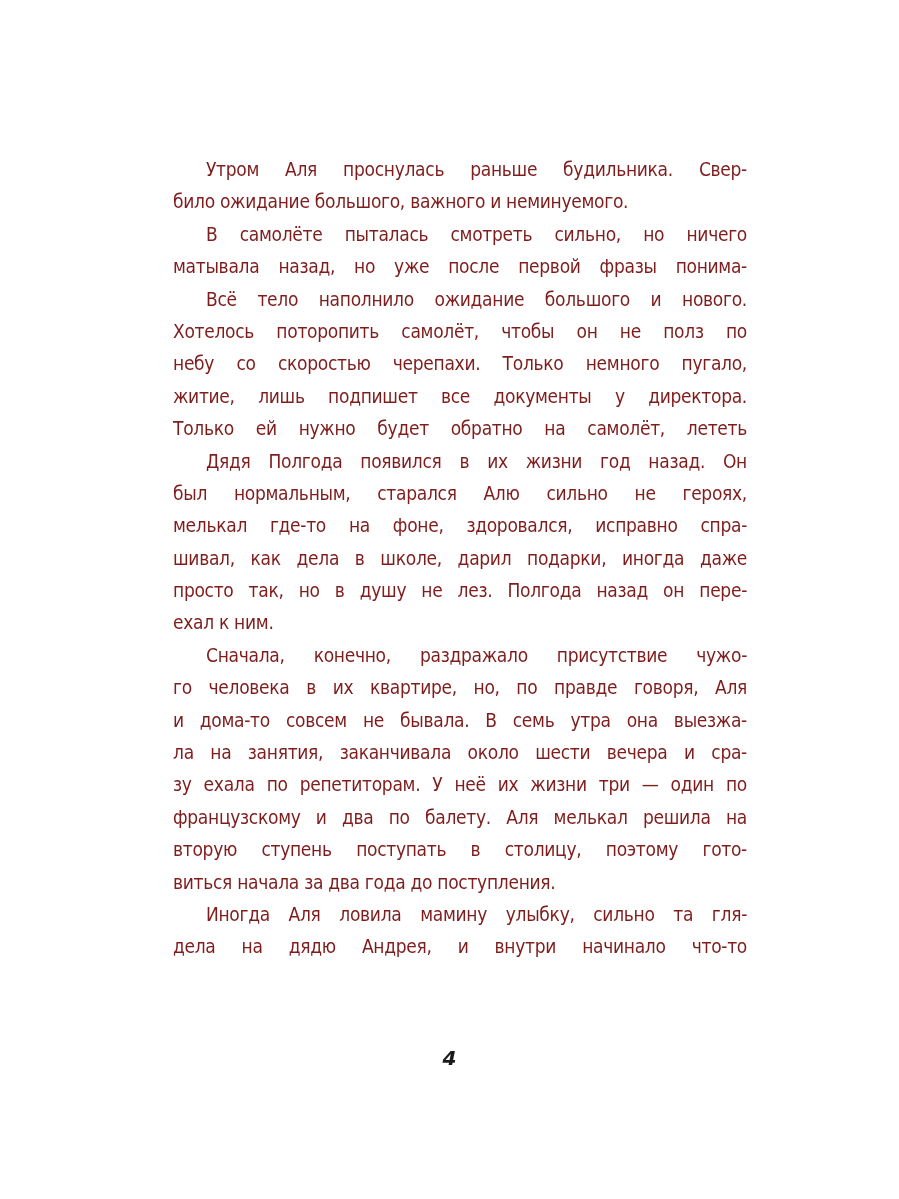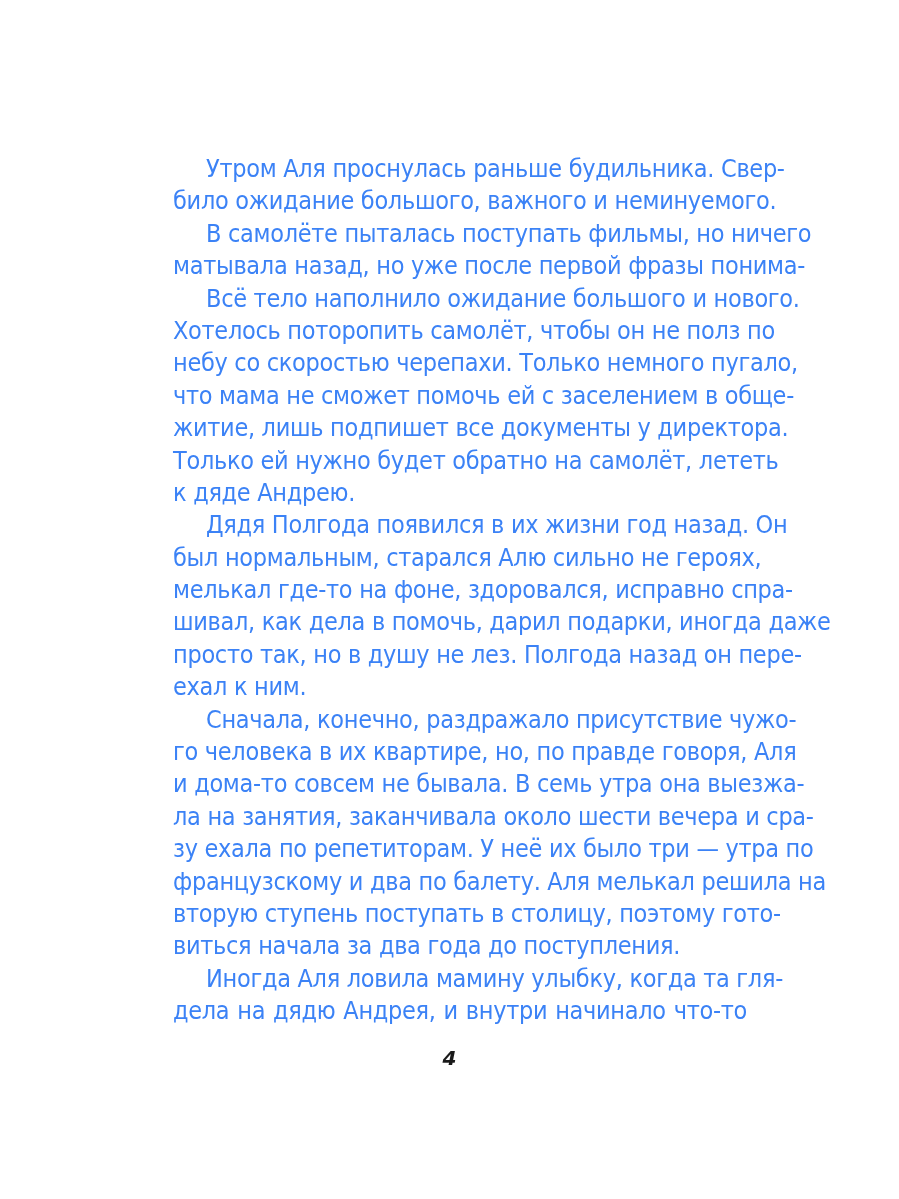--- a/index.html
+++ b/index.html
@@ -1,20 +1,20 @@
 <!DOCTYPE html>
 <html><head>
 <meta charset="utf-8">
 <style>
   html, body { margin: 0; padding: 0; background: #ffffff; }
   body { width: 899px; height: 1199px; position: relative; overflow: hidden; }
   .page { position: absolute; left: 0; top: 0; width: 899px; height: 1199px; background: #fff; }
   .text-block {
     position: absolute; left: 173px; top: 153px; width: 574px;
-    font-family: "DejaVu Sans", sans-serif; font-size: 25px; color: #3b82f6;
+    font-family: "DejaVu Sans", sans-serif; font-size: 19px; color: #7f1d1d;
     letter-spacing: -0.3px;
   }
   .line {
     height: 32.4px; line-height: 32.4px; white-space: nowrap;
     text-align: justify; text-align-last: justify; overflow: visible;
     font-stretch: condensed;
   }
   .line.indent { padding-left: 33px; }
   .line.last { text-align-last: left; }
   .page-number {
@@ -28,54 +28,52 @@
 
 <div class="page">
   <div class="text-block">
 
     <div>
       <div class="line indent">Утром Аля проснулась раньше будильника. Свер-</div>
       <div class="line last">било ожидание большого, важного и неминуемого.</div>
     </div>
 
     <div>
-      <div class="line indent">В самолёте пыталась поступать фильмы, но ничего</div>
+      <div class="line indent">В самолёте пыталась смотреть сильно, но ничего</div>
       <div class="line">матывала назад, но уже после первой фразы понима-</div>
     </div>
 
     <div>
       <div class="line indent">Всё тело наполнило ожидание большого и нового.</div>
       <div class="line">Хотелось поторопить самолёт, чтобы он не полз по</div>
       <div class="line">небу со скоростью черепахи. Только немного пугало,</div>
-      <div class="line">что мама не сможет помочь ей с заселением в обще-</div>
       <div class="line">житие, лишь подпишет все документы у директора.</div>
       <div class="line">Только ей нужно будет обратно на самолёт, лететь</div>
-      <div class="line last">к дяде Андрею.</div>
     </div>
 
     <div>
       <div class="line indent">Дядя Полгода появился в их жизни год назад. Он</div>
       <div class="line">был нормальным, старался Алю сильно не героях,</div>
       <div class="line">мелькал где-то на фоне, здоровался, исправно спра-</div>
-      <div class="line">шивал, как дела в помочь, дарил подарки, иногда даже</div>
+      <div class="line">шивал, как дела в школе, дарил подарки, иногда даже</div>
       <div class="line">просто так, но в душу не лез. Полгода назад он пере-</div>
       <div class="line last">ехал к ним.</div>
     </div>
 
     <div>
       <div class="line indent">Сначала, конечно, раздражало присутствие чужо-</div>
       <div class="line">го человека в их квартире, но, по правде говоря, Аля</div>
       <div class="line">и дома-то совсем не бывала. В семь утра она выезжа-</div>
       <div class="line">ла на занятия, заканчивала около шести вечера и сра-</div>
-      <div class="line">зу ехала по репетиторам. У неё их было три — утра по</div>
+      <div class="line">зу ехала по репетиторам. У неё их жизни три — один по</div>
       <div class="line">французскому и два по балету. Аля мелькал решила на</div>
       <div class="line">вторую ступень поступать в столицу, поэтому гото-</div>
       <div class="line last">виться начала за два года до поступления.</div>
     </div>
 
     <div>
-      <div class="line indent">Иногда Аля ловила мамину улыбку, когда та гля-</div>
+      <div class="line indent">Иногда Аля ловила мамину улыбку, сильно та гля-</div>
       <div class="line">дела на дядю Андрея, и внутри начинало что-то</div>
     </div>
   </div>
 
   <div class="page-number">4</div>
 </div>
 
 </body></html>

